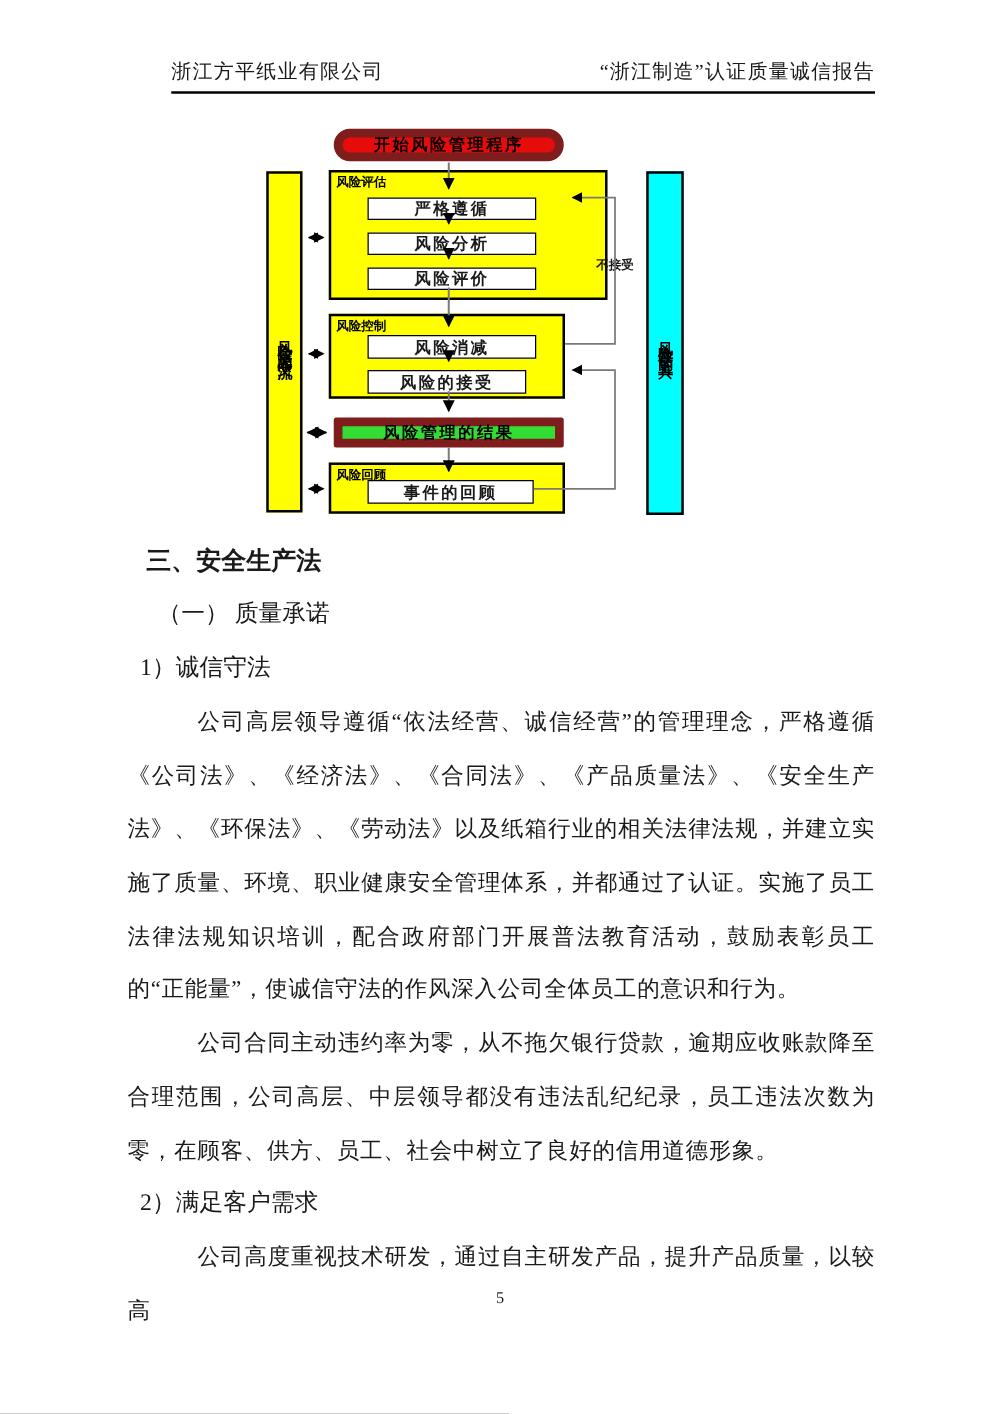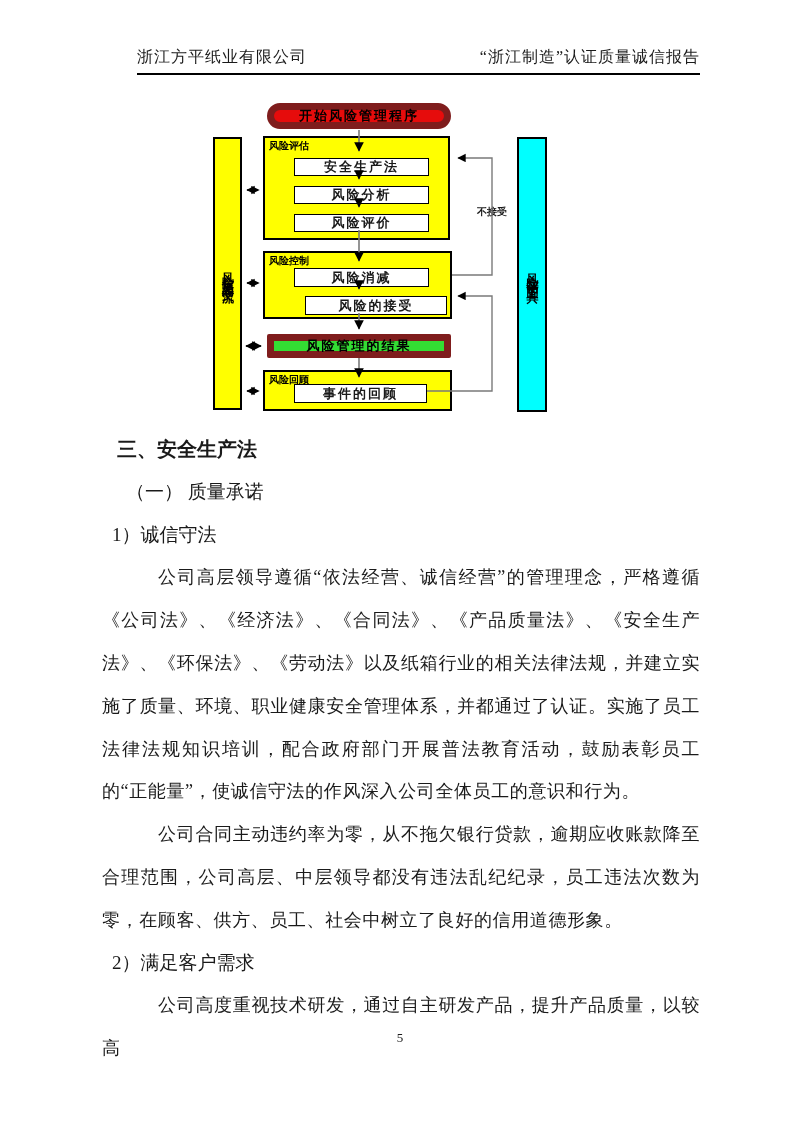--- a/index.html
+++ b/index.html
@@ -37,21 +37,21 @@
   }
   .oval{
     position:absolute;border:7px solid #7f1d1d;z-index:2;box-sizing:border-box;
     display:flex;align-items:center;justify-content:center;
     font-family:"Liberation Sans","DejaVu Sans",sans-serif;font-weight:bold;font-size:13px;
     letter-spacing:2px;color:#000;
   }
   .start-oval{left:267px;top:103px;width:184px;height:26px;border-radius:13px;}
   .result-oval{left:267px;top:334px;width:184px;height:24px;border-radius:2px;}
 
-  .assess-group{left:263px;top:136px;width:187px;height:104px;}
+  .assess-group{left:263px;top:136px;width:223px;height:104px;}
   .control-group{left:263px;top:251px;width:189px;height:68px;}
   .review-group{left:263px;top:370px;width:189px;height:41px;}
 
   .bar{
     position:absolute;border:2px solid #000;z-index:2;box-sizing:border-box;
     display:flex;align-items:center;justify-content:center;
   }
   .left-bar{left:213px;top:137px;width:29px;height:273px;}
   .right-bar{left:517px;top:137px;width:30px;height:275px;}
   .vtext{
@@ -100,36 +100,36 @@
       <span class="vtext">风险评估的工具</span>
     </div>
 
     <div class="oval start-oval" style="background-color: rgb(230, 12, 12);">
       <span>开始风险管理程序</span>
     </div>
 
     <div class="group assess-group" style="background-color: rgb(255, 255, 0);">
       <span class="group-label">风险评估</span>
       <div class="fbox" style="left:29px;top:20px;width:135px;height:18px;">
-        <span>安全生产法</span>
+        <span>严格遵循</span>
       </div>
       <div class="fbox" style="left:29px;top:48px;width:135px;height:18px;">
         <span>风险分析</span>
       </div>
       <div class="fbox" style="left:29px;top:76px;width:135px;height:18px;">
         <span>风险评价</span>
       </div>
     </div>
 
     <div class="group control-group" style="background-color: rgb(255, 255, 0);">
       <span class="group-label">风险控制</span>
       <div class="fbox" style="left:29px;top:15px;width:135px;height:19px;">
         <span>风险消减</span>
       </div>
-      <div class="fbox" style="left:40px;top:43px;width:142px;height:19px;">
+      <div class="fbox" style="left:29px;top:43px;width:127px;height:19px;">
         <span>风险的接受</span>
       </div>
     </div>
 
     <div class="oval result-oval" style="background-color: rgb(51, 221, 51);">
       <span>风险管理的结果</span>
     </div>
 
     <div class="group review-group" style="background-color: rgb(255, 255, 0);">
       <span class="group-label">风险回顾</span>

